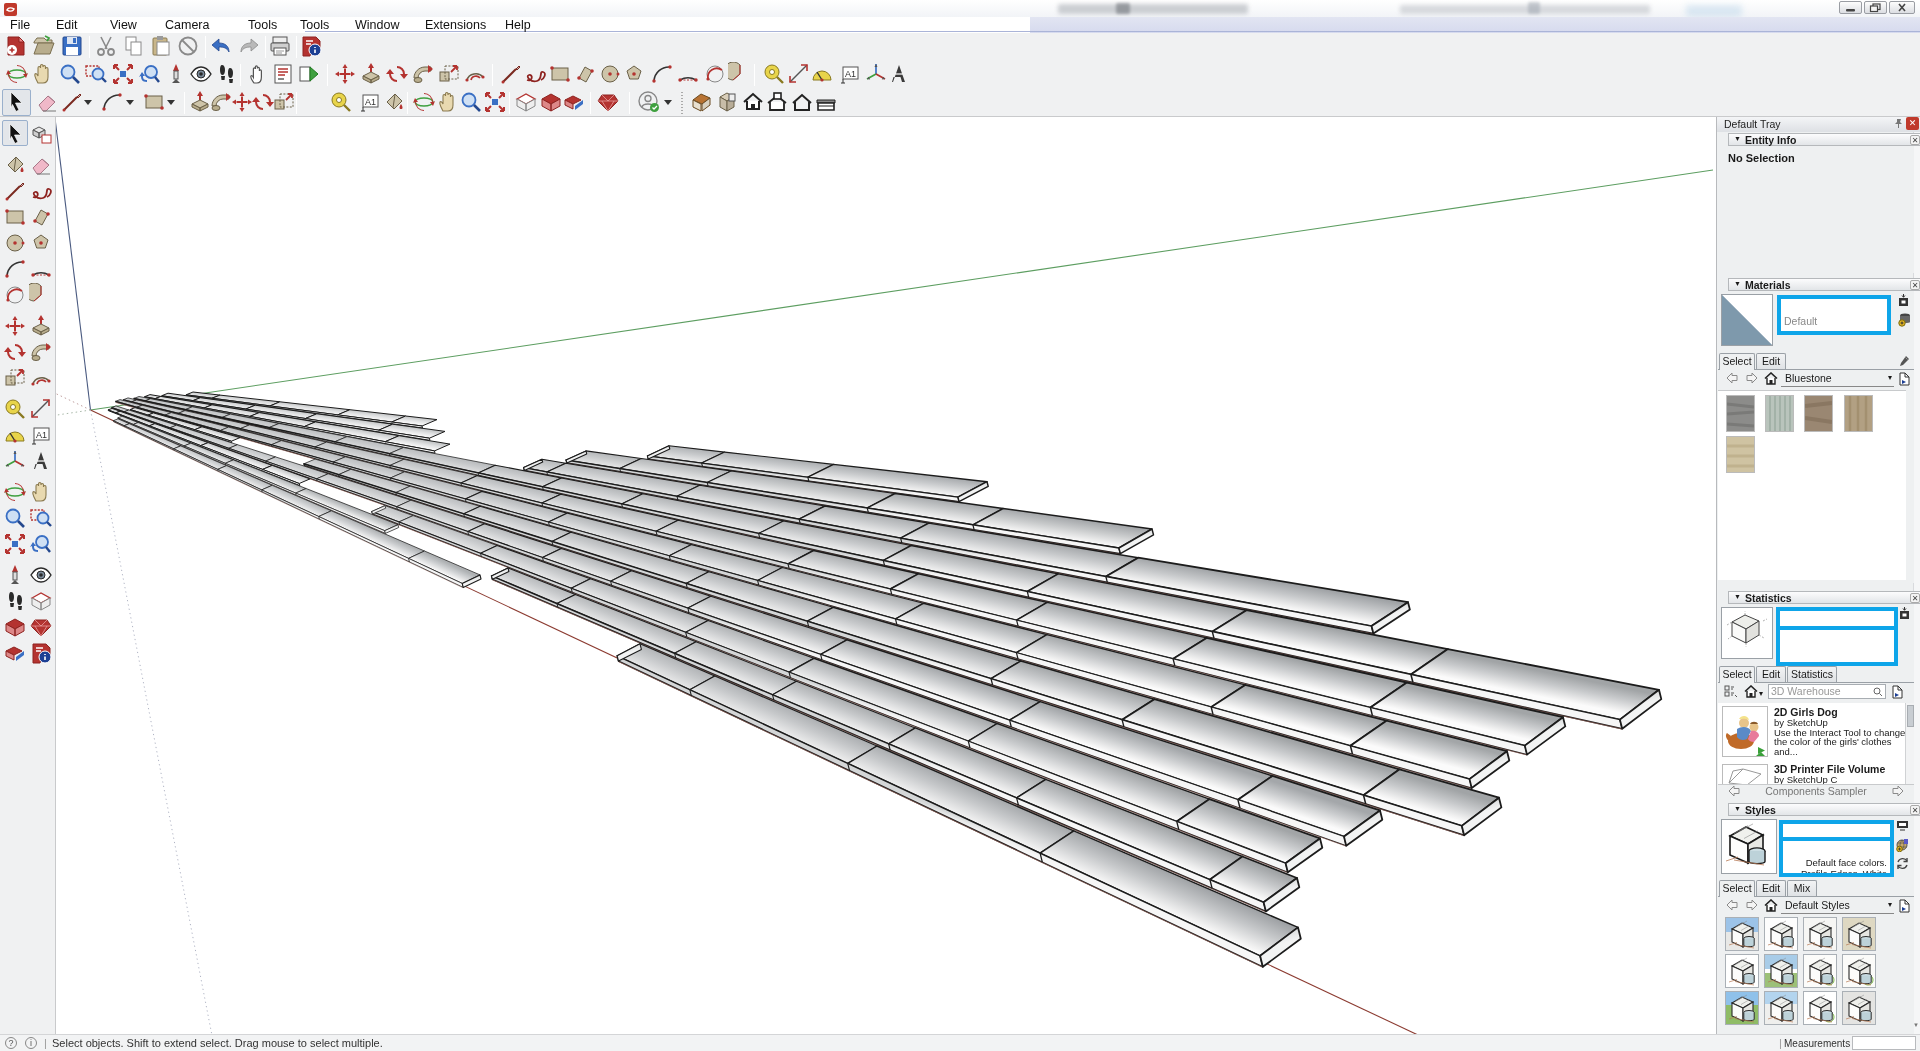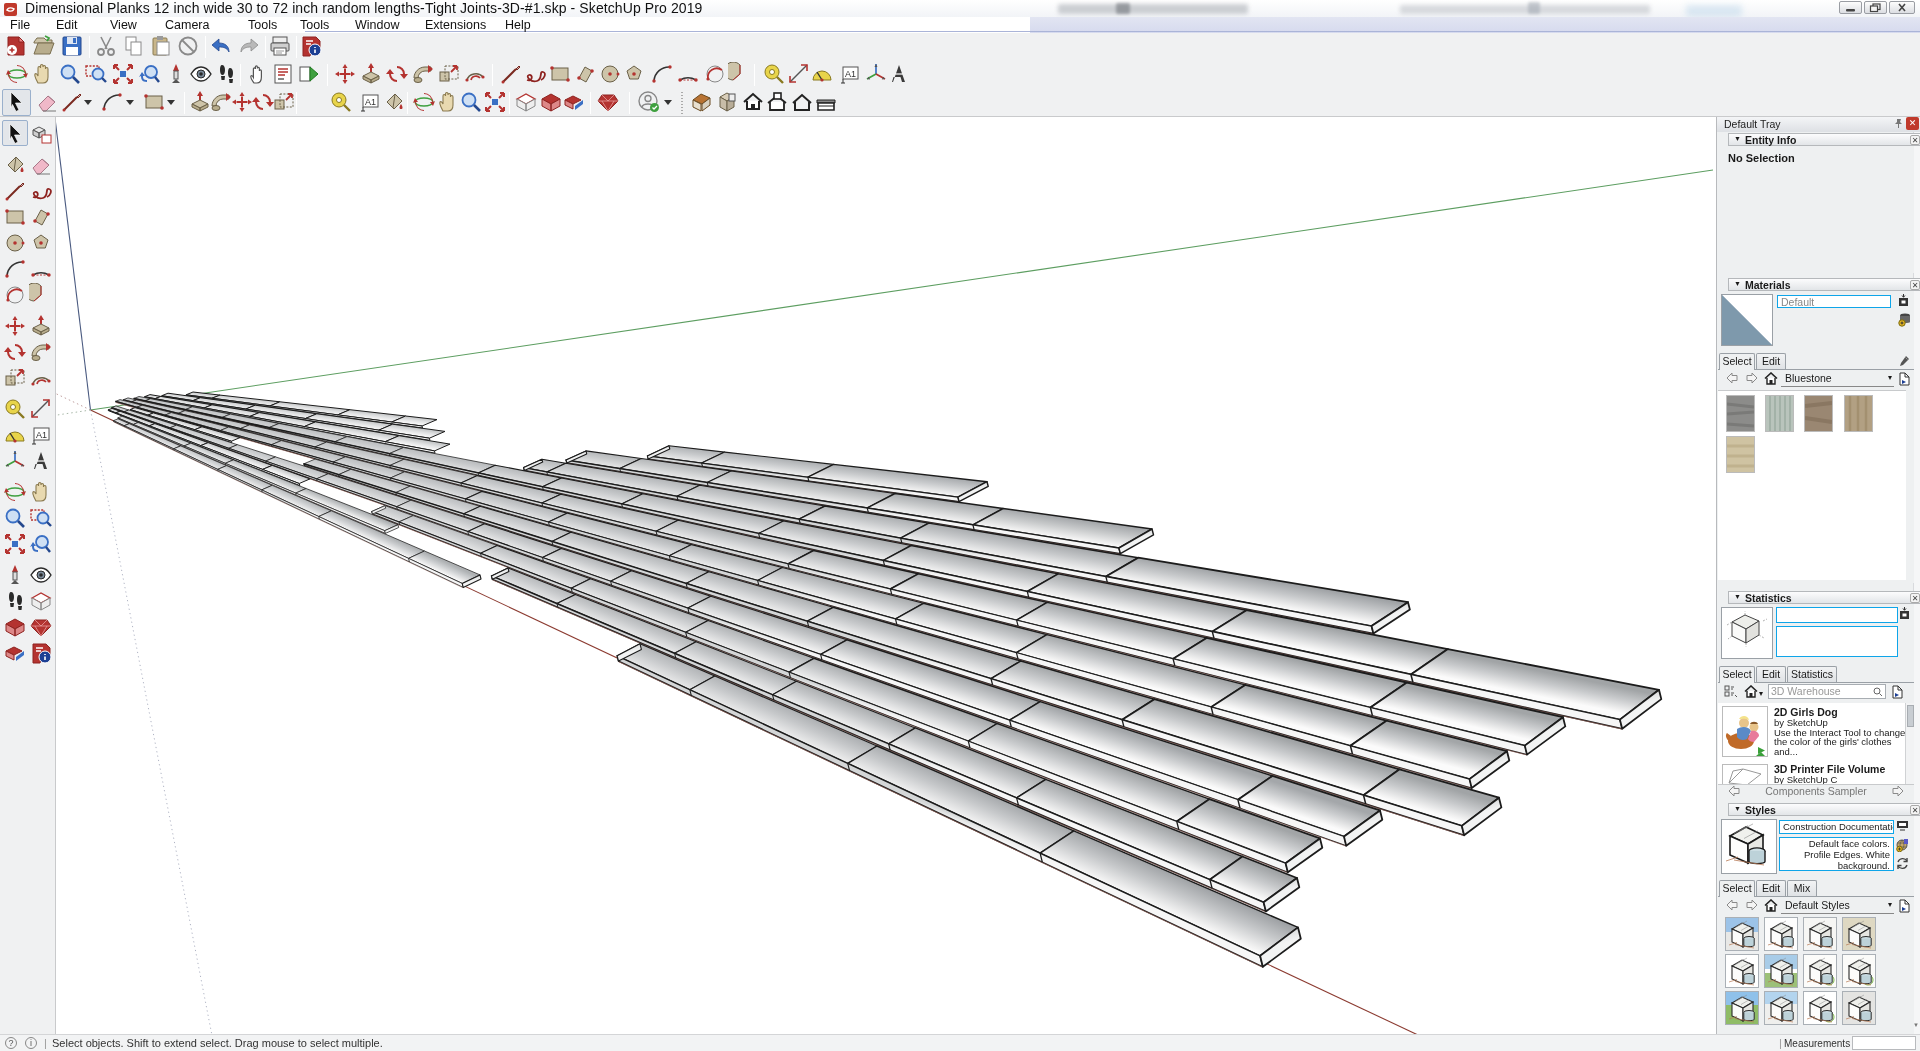--- a/index.html
+++ b/index.html
@@ -39,22 +39,22 @@
 .shdr { position:absolute; left:11px; width:196px; height:13px;
   background:linear-gradient(#fcfcfd,#e2e5e8); border:1px solid #b5b8bb; font-size:10.5px;
   padding-left:4px; }
 .shdr b { margin-left:12px; font-weight:bold; }
 .shdr .tri { position:absolute; left:5px; top:1px; font-size:7px; }
 .shdr .xbtn { position:absolute; right:3px; top:1px; font-size:8px; color:#444;
   border:1px solid #aaa; width:10px; height:10px; line-height:9px; text-align:center;
   background:#f4f4f4; border-radius:2px; }
 .scontent { position:absolute; left:1px; width:196px; background:#eef0f1; font-size:11px; }
 .prevbox { position:absolute; background:#fff; border:1px solid #9aa0a6; }
-.field { position:absolute; background:#fff; border:1px solid #0ea5e9; font-size:10.5px;
-  padding:0 3px; overflow:hidden; white-space:nowrap; }
+.field { position:absolute; background:#fff; border:4px solid #0ea5e9; font-size:10.5px;
+  padding:16px 3px; overflow:hidden; white-space:nowrap; }
 .field[style*="height:3"] { white-space:normal;text-align:right; }
 .sbtn { position:absolute; }
 .tabrow { position:absolute; left:0; width:196px; height:17px; border-bottom:1px solid #9aa0a6; }
 .tab { position:absolute; height:16px; border:1px solid #9aa0a6; border-bottom:none;
   background:linear-gradient(#f2f3f4,#dfe2e5); font-size:10.5px; text-align:center;
   border-radius:2px 2px 0 0; padding-top:1px; }
 .tab.on { background:#eef0f1; height:17px; font-weight:normal; }
 .nav { position:absolute; left:0; width:196px; height:17px; }
 .nbtn { position:absolute; top:1px; }
 .ncombo { position:absolute; top:0; height:16px; border-bottom:1px solid #888;
@@ -86,21 +86,20 @@
   border-radius:50%; font-size:9px; line-height:11px; text-align:center; color:#555; }
 </style></head>
 <body>
 <div id="page">
 
 <div id="titlebar">
   <span id="tlogo"><svg width="13" height="13" viewBox="0 0 13 13">
           <rect width="13" height="13" rx="2" fill="#c0392b"></rect>
           <path d="M3 8c0-4 7-4 7-1M10 5c0 4-7 4-7 1" stroke="#fff" stroke-width="1.3" fill="none"></path>
         </svg></span>
-  <span id="title">Dimensional Planks 12 inch wide 30 to 72 inch random lengths-Tight Joints-3D-#1.skp - SketchUp Pro 2019</span>
 
 <div class="ghost" style="left:1058px;top:4px;width:190px;height:10px;background:#aeb2b8;opacity:.6;filter:blur(2px)"></div>
 <div class="ghost" style="left:1116px;top:3px;width:14px;height:11px;background:#6a6e74;opacity:.55;filter:blur(1.5px)"></div>
 <div class="ghost" style="left:1400px;top:5px;width:250px;height:9px;background:#bcc0c6;opacity:.55;filter:blur(2px)"></div>
 <div class="ghost" style="left:1686px;top:5px;width:56px;height:12px;background:#bcd6ea;opacity:.5;filter:blur(3px)"></div>
 <div class="ghost" style="left:1528px;top:2px;width:12px;height:12px;background:#9aa2ac;opacity:.5;filter:blur(1.5px)"></div>
 
   <span class="winbtn" style="left:1839px">
         <svg width="21" height="11">
           <rect x="6" y="7" width="9" height="2.6" rx="1" fill="#444"></rect>

